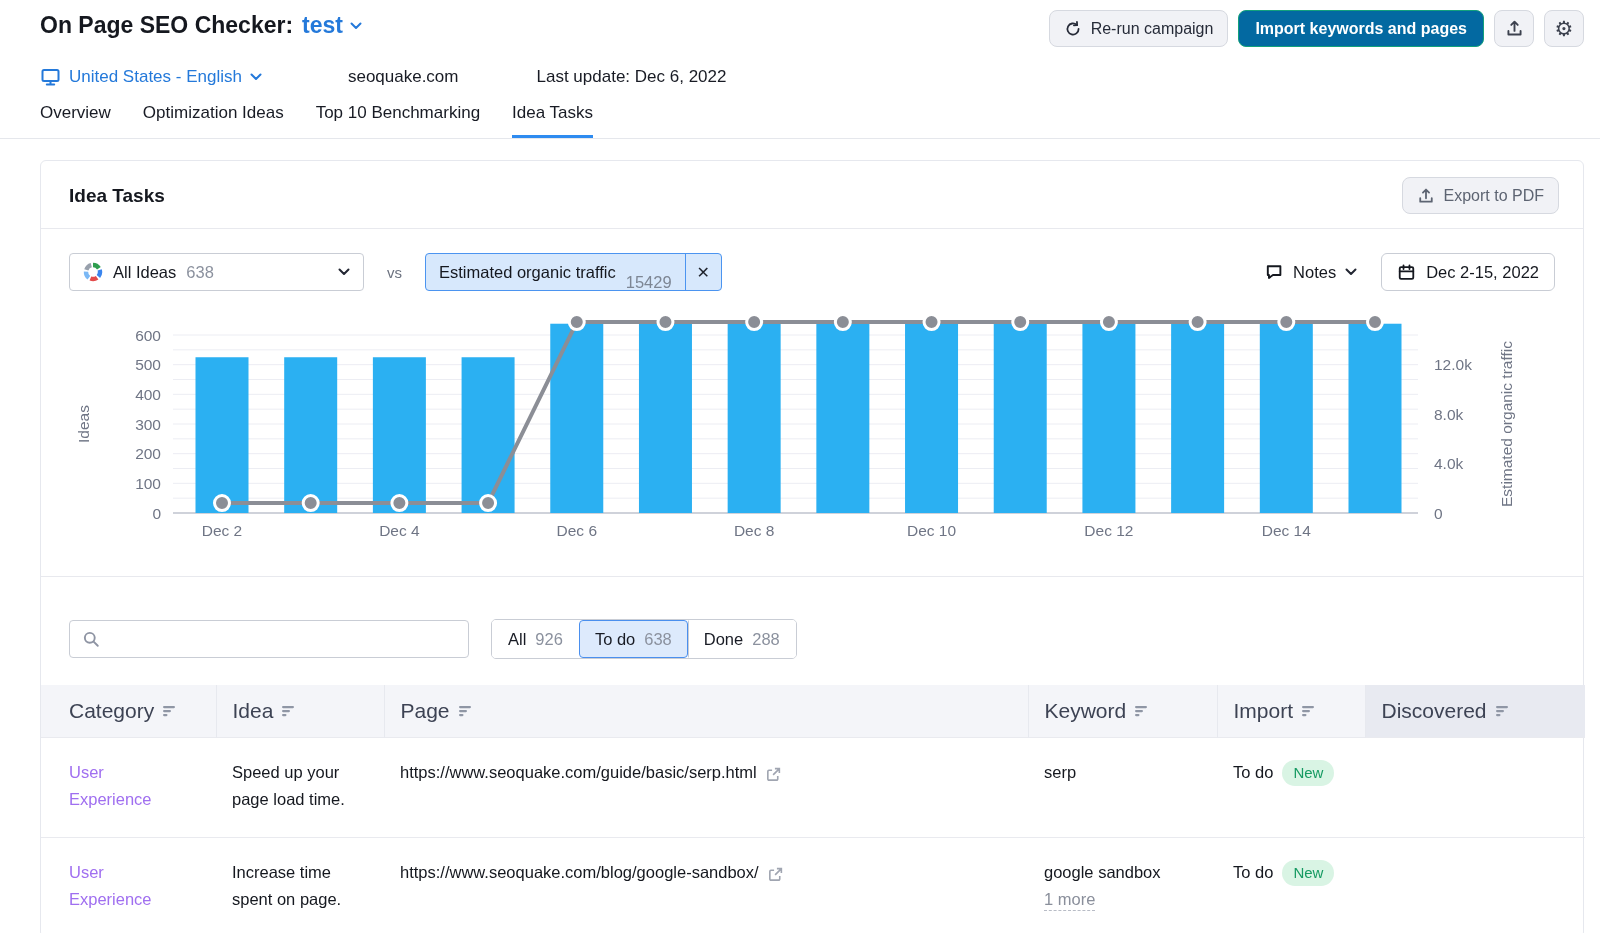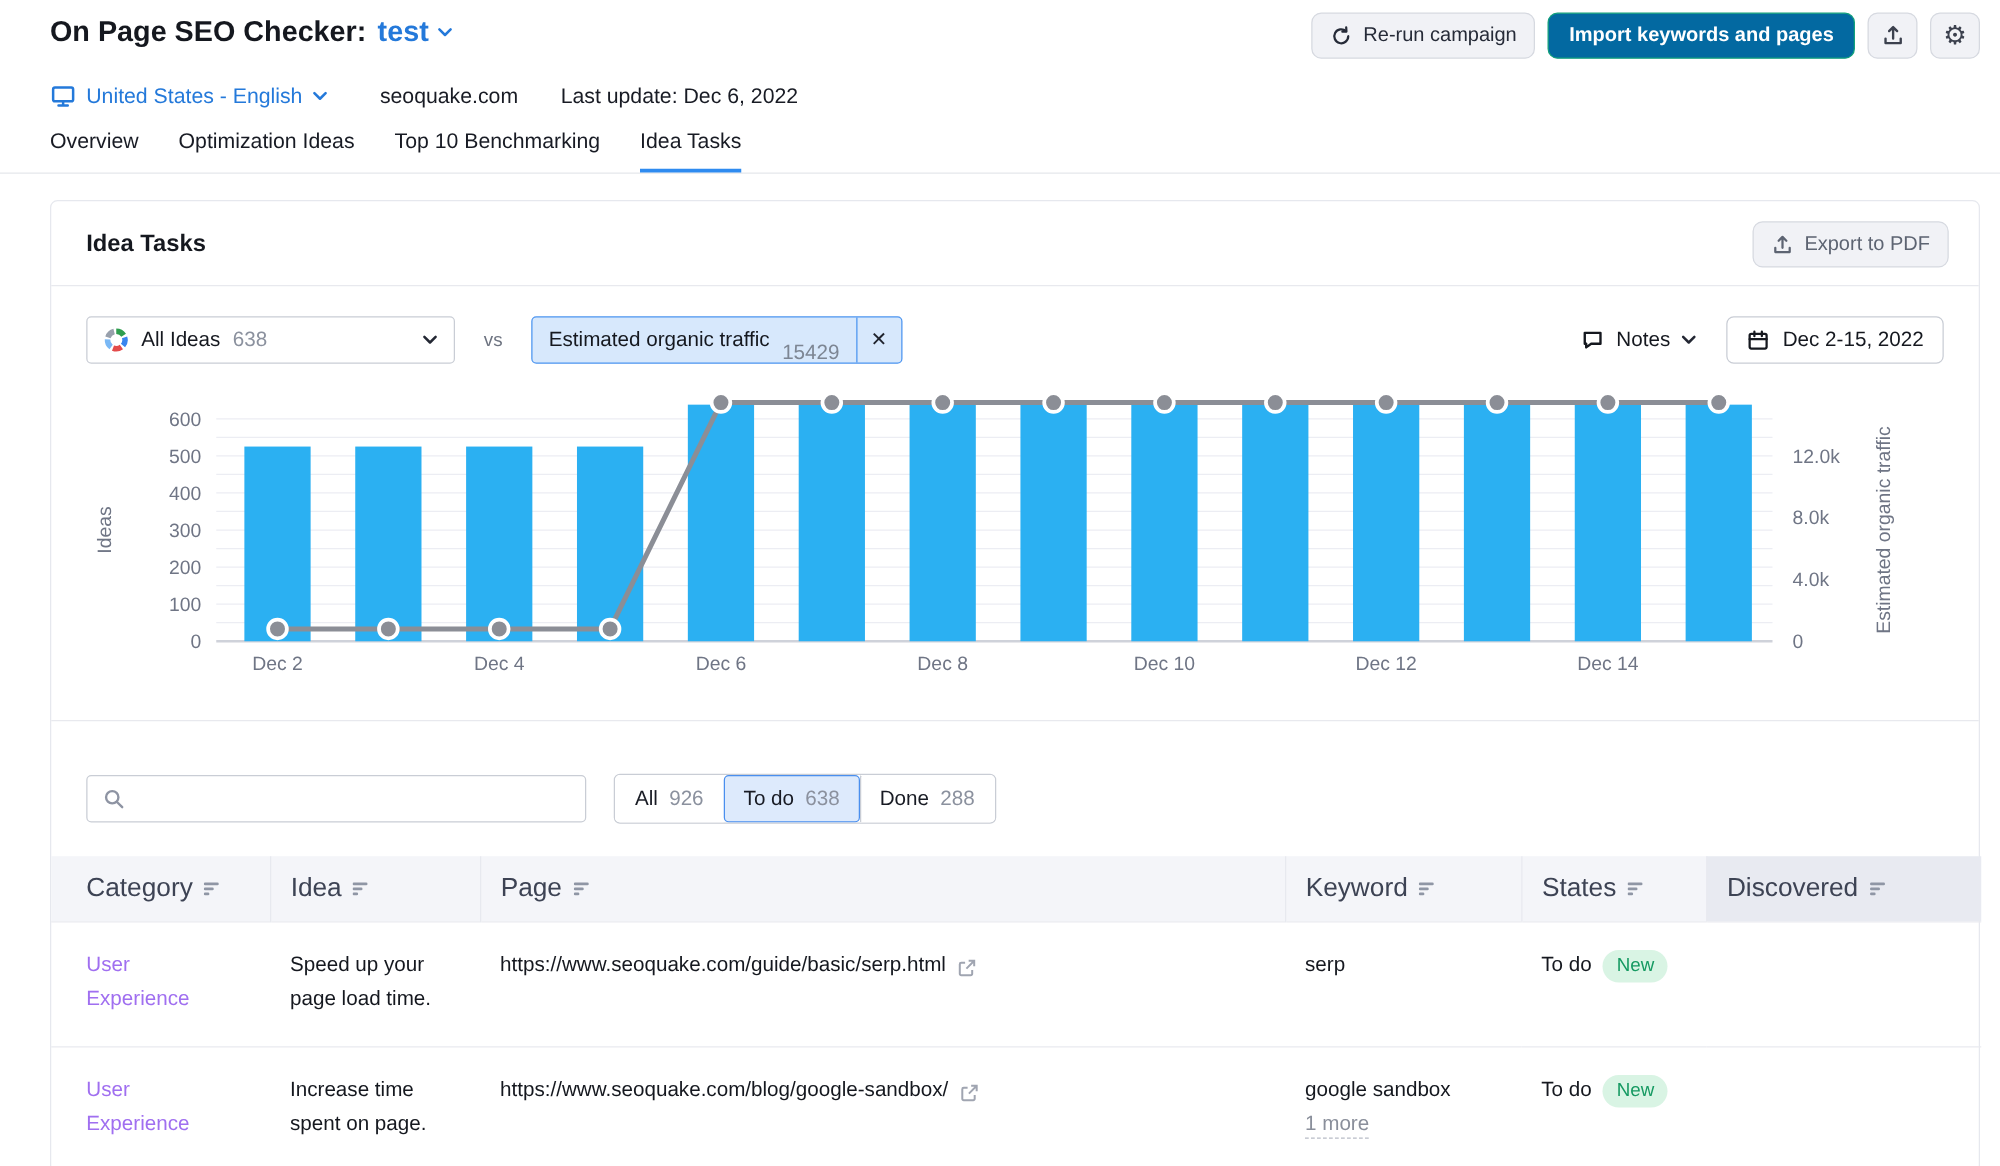--- a/index.html
+++ b/index.html
@@ -15,21 +15,21 @@
   .chev { width:12px; height:8px; }
   .top-actions { display:flex; gap:10px; align-items:center; }
   .btn { height:37px; border-radius:8px; border:1px solid #d6d9e0; background:#f1f2f6;
     display:inline-flex; align-items:center; gap:9px; padding:0 14px; font-size:16px; color:#262b38; cursor:pointer;
     font-family:inherit; }
   .btn.primary { background:#0369a1; border-color:#12a17c; color:#fff; font-weight:600; padding:0 16px; }
   .btn.square { width:40px; justify-content:center; padding:0; color:#3c414e; }
   .gear-glyph { font-size:21px; line-height:1; color:#3c414e; }
 
   
-  .sub { padding:20px 16px 0 40px; display:flex; align-items:center; font-size:17px; }
+  .sub { padding:20px 16px 0 40px; display:flex; align-items:center; font-size:17px;gap:44px; }
   .locale { color:#2479da; display:flex; align-items:center; gap:8px; cursor:pointer; }
   .sub .domain { margin-left:42px; }
   .sub .updated { margin-left:34px; }
 
   
   .tabs { margin-top:16px; padding-left:40px; display:flex; gap:32px; border-bottom:1px solid #e5e7ec; }
   .tab { font-size:17px; padding-bottom:12px; border-bottom:3px solid transparent; cursor:pointer; color:#181b24; }
   .tab.active { border-bottom-color:#2e8bf0; }
 
   
@@ -351,21 +351,21 @@
          <span>Keyword</span>
               <svg width="14" height="12" viewBox="0 0 14 12">
       <rect x="0" y="1" width="12" height="2.2" rx="1.1" fill="#8f96a5"></rect>
       <rect x="0" y="5" width="8" height="2.2" rx="1.1" fill="#8f96a5"></rect>
       <rect x="0" y="9" width="4.5" height="2.2" rx="1.1" fill="#8f96a5"></rect>
               </svg>
        </span>
           </th>
           <th class="">
        <span class="th-inner">
-         <span>States</span>
+         <span>Import</span>
               <svg width="14" height="12" viewBox="0 0 14 12">
       <rect x="0" y="1" width="12" height="2.2" rx="1.1" fill="#8f96a5"></rect>
       <rect x="0" y="5" width="8" height="2.2" rx="1.1" fill="#8f96a5"></rect>
       <rect x="0" y="9" width="4.5" height="2.2" rx="1.1" fill="#8f96a5"></rect>
               </svg>
        </span>
           </th>
           <th class="sorted">
        <span class="th-inner">
          <span>Discovered</span>

